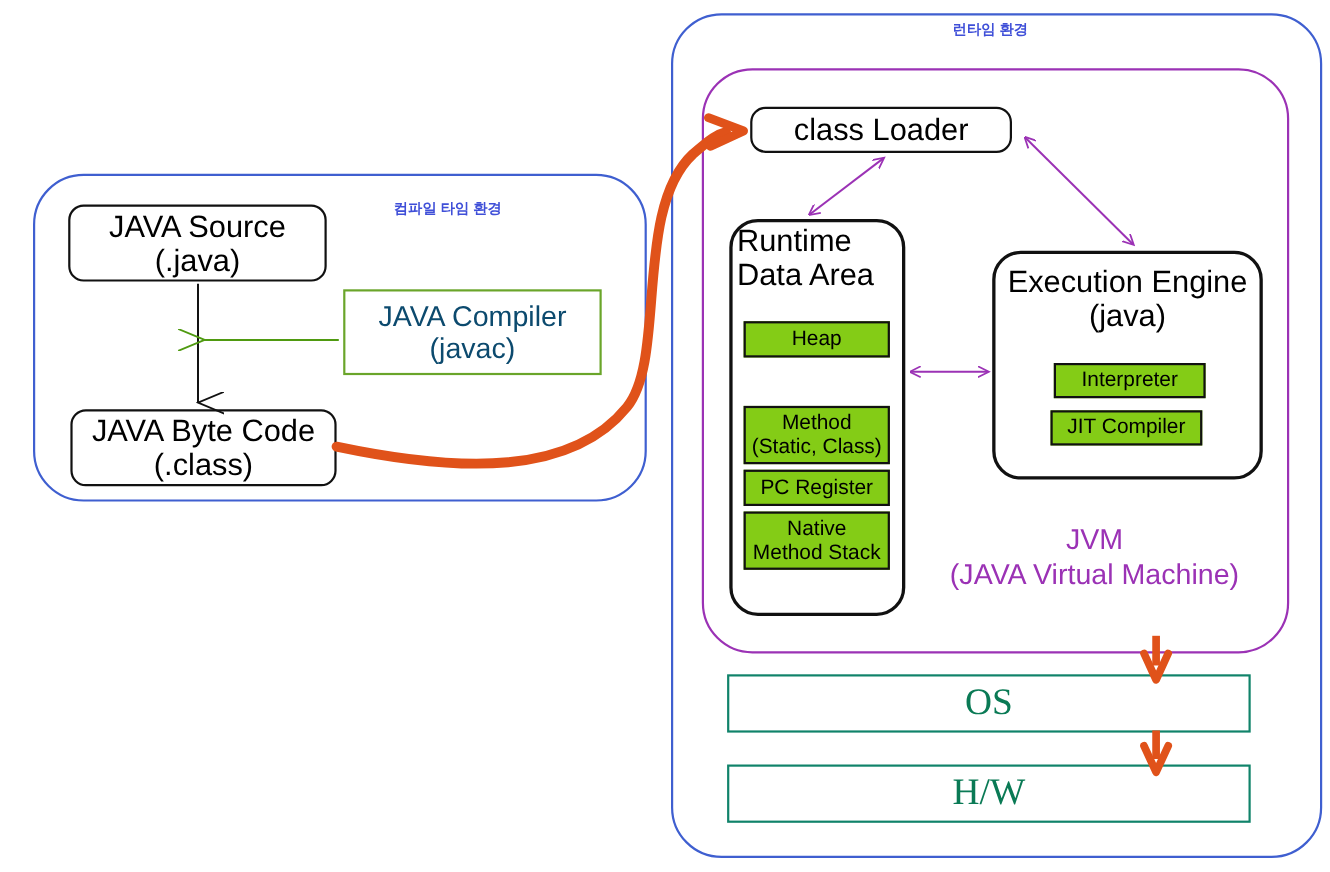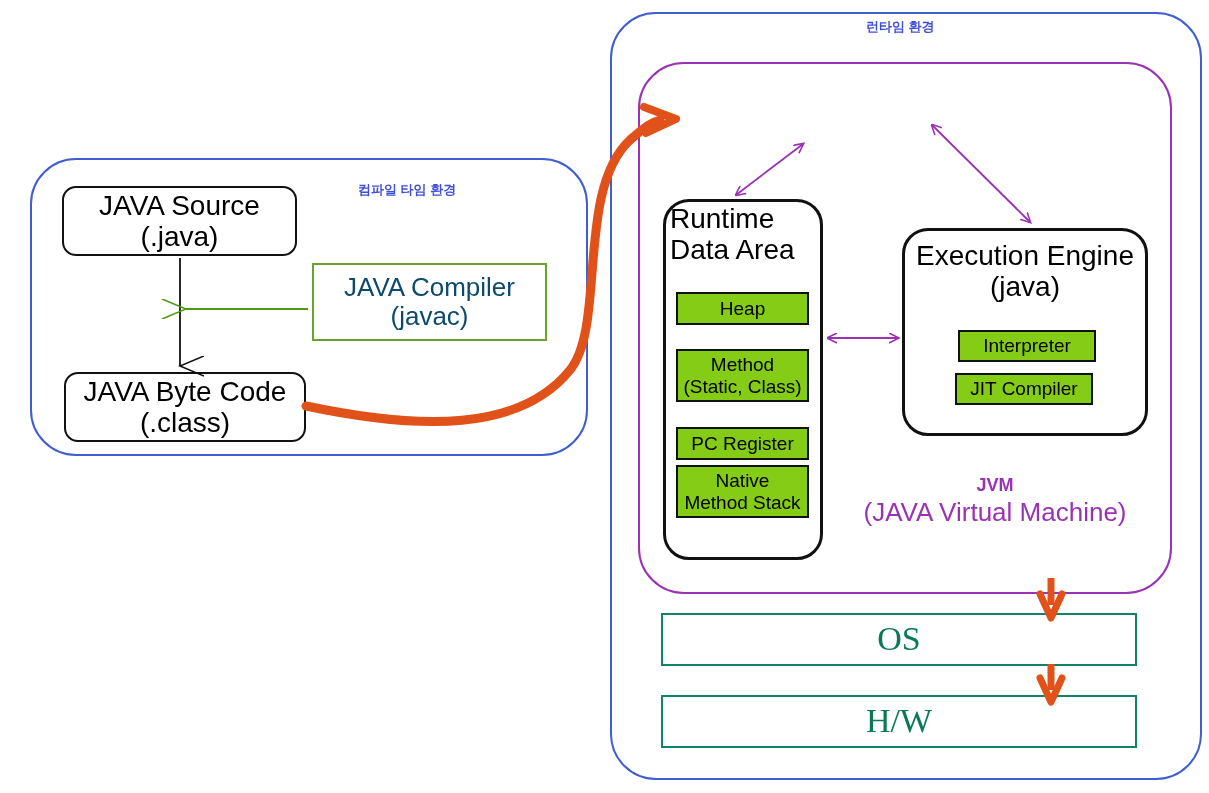--- a/index.html
+++ b/index.html
@@ -52,21 +52,21 @@
     border-radius: 46px;
     background: transparent;
   }
   .jvm-label {
     position: absolute;
     color: #9b32b5;
     text-align: center;
     line-height: 1.22;
     white-space: nowrap;
   }
-  .jvm-label .l1 { font-size: 18px; font-weight: bold; }
+  .jvm-label .l1 { font-size: 26px; }
   .jvm-label .l2 { font-size: 26px; }
 
   
   .rbox {
     border: 2.5px solid #111111;
     border-radius: 14px;
     background: #ffffff;
   }
   .rbox-lg {
     border: 3px solid #111111;
@@ -131,34 +131,37 @@
 
   <div class="env-label" style="left:866px; top:18px;">런타임 환경</div>
 
   <div class="jvm-box" style="left:638px; top:62px; width:534px; height:532px;"></div>
 
   <div class="jvm-label" style="left:845px; top:475px; width:300px;">
     <div class="l1">JVM</div>
     <div class="l2">(JAVA Virtual Machine)</div>
   </div>
 
+  <div class="node rbox" style="left:682px; top:97px; width:238px; height:42px;">
+    <div class="t28">class Loader</div>
+  </div>
 
   <div class="rbox-lg" style="position:absolute; left:663px; top:199px; width:160px; height:361px; box-sizing:border-box;"></div>
 
   <div class="node" style="left:670px; top:206px; width:146px; height:56px; align-items:flex-start; text-align:left;">
     <div class="t28">Runtime</div>
     <div class="t28">Data Area</div>
   </div>
 
   <div class="node sbox" style="left:676px; top:292px; width:133px; height:33px;">
     <div class="t19">Heap</div>
   </div>
 
 
-  <div class="node sbox" style="left:676px; top:349px; width:133px; height:53px;">
+  <div class="node sbox" style="left:676px; top:369px; width:133px; height:53px;">
     <div class="t19">Method</div>
     <div class="t19">(Static, Class)</div>
   </div>
 
   <div class="node sbox" style="left:676px; top:465px; width:133px; height:53px;">
     <div class="t19">Native</div>
     <div class="t19">Method Stack</div>
   </div>
 
   <div class="node sbox" style="left:676px; top:427px; width:133px; height:33px;">

